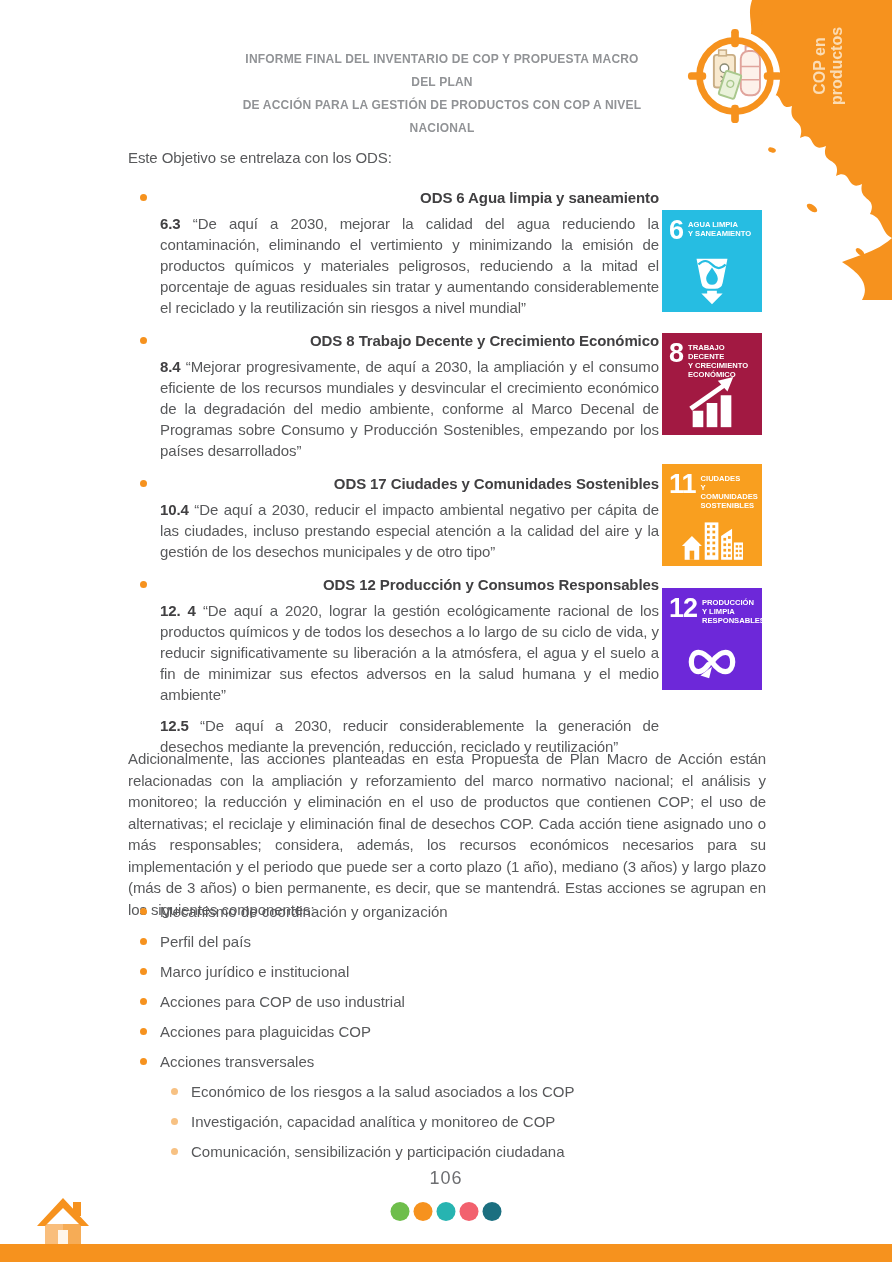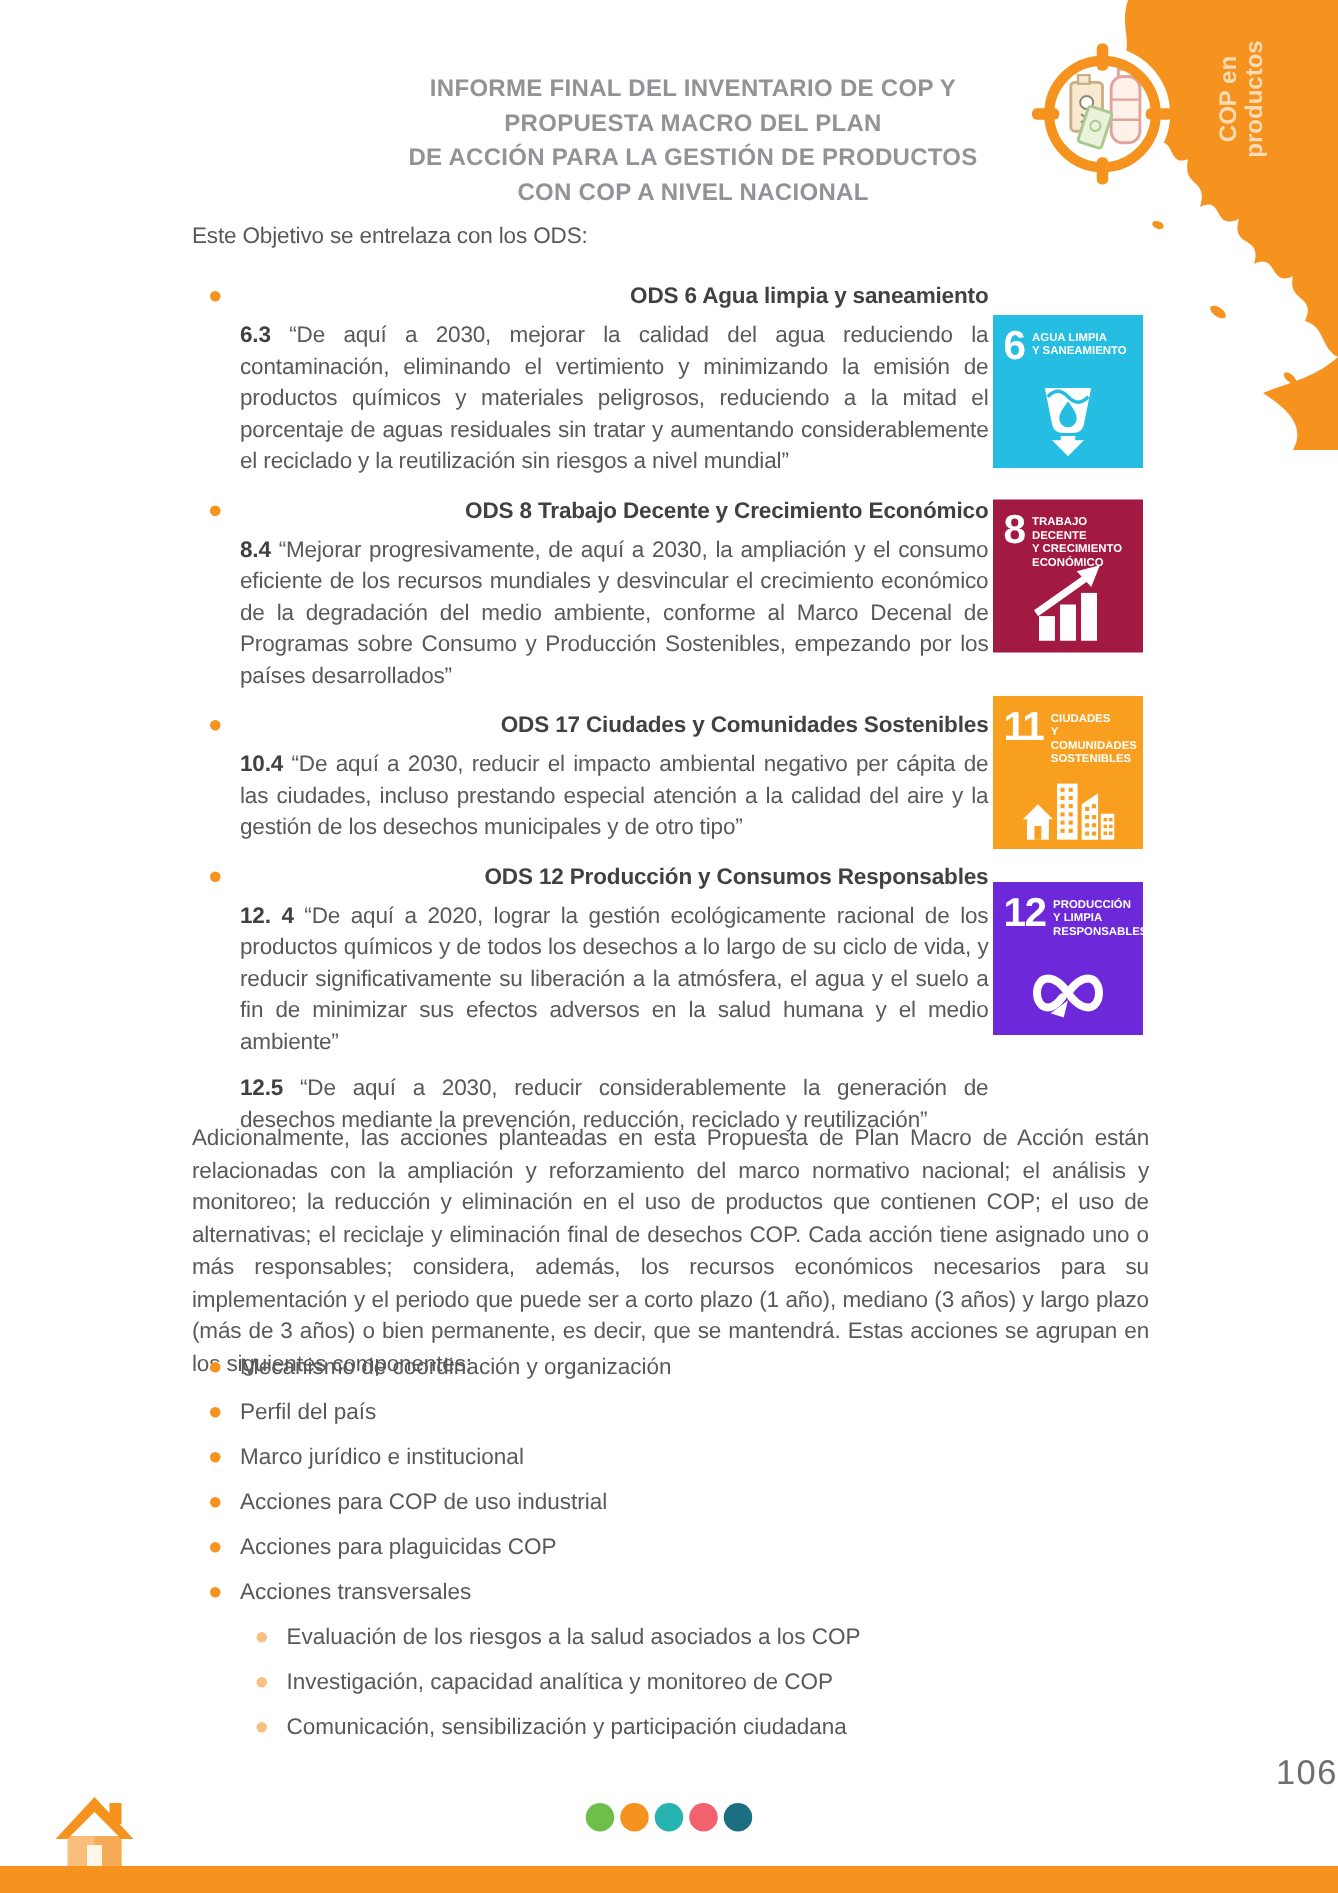--- a/index.html
+++ b/index.html
@@ -4,22 +4,22 @@
 <style>
   html,body { margin:0; padding:0; background:#e8e8e8; }
   .page {
     position:relative; width:892px; height:1262px; margin:0 auto;
     background:#ffffff; overflow:hidden;
     font-family:"Liberation Sans", sans-serif; color:#58595B;
   }
 
   
   .header-title {
-    position:absolute; top:48px; left:252px; width:420px;
-    text-align:center; font-weight:bold; font-size:16px; line-height:23px;
+    position:absolute; top:48px; left:232px; width:420px;
+    text-align:center; font-weight:bold; font-size:12px; line-height:23px;
     letter-spacing:.2px; color:#919396; text-transform:uppercase;
   }
 
   
   .corner-art { position:absolute; top:0; right:0; z-index:1; }
   .target-badge { position:absolute; top:28px; left:687px; z-index:2; }
   .tab-label {
     position:absolute; left:778px; top:16px; width:100px; height:100px;
     display:flex; align-items:center; justify-content:center;
     transform:rotate(-90deg); z-index:3;
@@ -44,21 +44,21 @@
   .sdg-title { font-weight:bold; font-size:7.6px; line-height:9px; white-space:pre-line; padding-top:3px; letter-spacing:0; }
   .sdg-glyph { position:absolute; left:50%; transform:translateX(-50%); bottom:3px; }
 
   
   .closing { position:absolute; left:128px; top:733px; width:638px; font-size:15px; line-height:21.5px; letter-spacing:-0.1px; text-align:justify; }
   .components { position:absolute; left:140px; top:901px; width:560px; font-size:15px; line-height:21px; }
   .comp-item { display:flex; gap:13px; margin-bottom:9px; }
   .comp-item.sub { margin-left:31px; }
 
   
-  .page-number { position:absolute; top:1168px; left:0; width:100%; text-align:right; font-size:23px; letter-spacing:1px; color:#6D6E71; }
+  .page-number { position:absolute; top:1168px; left:0; width:100%; text-align:center; font-size:18px; letter-spacing:1px; color:#6D6E71; }
   .dots { position:absolute; top:1202px; left:50%; transform:translateX(-50%); display:flex; gap:4px; }
   .dot { width:19px; height:19px; border-radius:50%; }
   .home-icon { position:absolute; left:37px; top:1198px; }
   .bottom-bar { position:absolute; left:0; bottom:0; width:892px; height:18px; background:#F6921E; }
 </style>
 </head>
 <body>
 
 <div class="page">
 
@@ -258,21 +258,21 @@
     <div class="comp-item">
         <span class="bullet"></span>
         <span>Acciones para plaguicidas COP</span>
       </div>
     <div class="comp-item">
         <span class="bullet"></span>
         <span>Acciones transversales</span>
       </div>
     <div class="comp-item sub">
         <span class="bullet light"></span>
-        <span>Evaluación de los riesgos a la salud asociados a los COP</span>
+        <span>Económico de los riesgos a la salud asociados a los COP</span>
       </div>
     <div class="comp-item sub">
         <span class="bullet light"></span>
         <span>Investigación, capacidad analítica y monitoreo de COP</span>
       </div>
     <div class="comp-item sub">
         <span class="bullet light"></span>
         <span>Comunicación, sensibilización y participación ciudadana</span>
       </div>
   </div>

